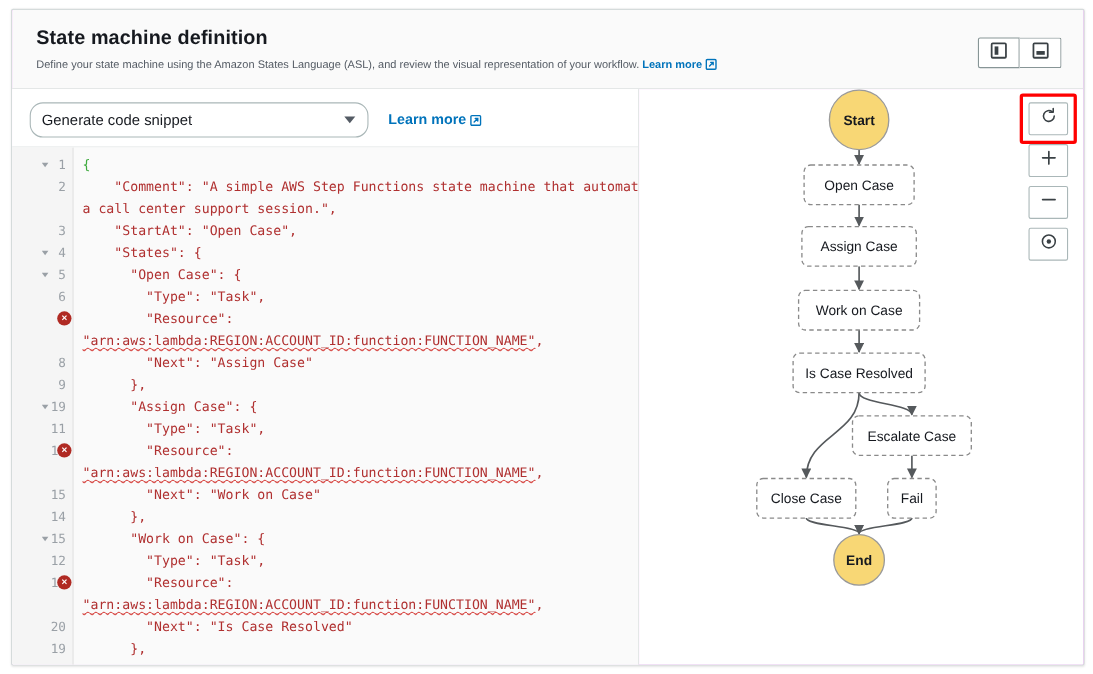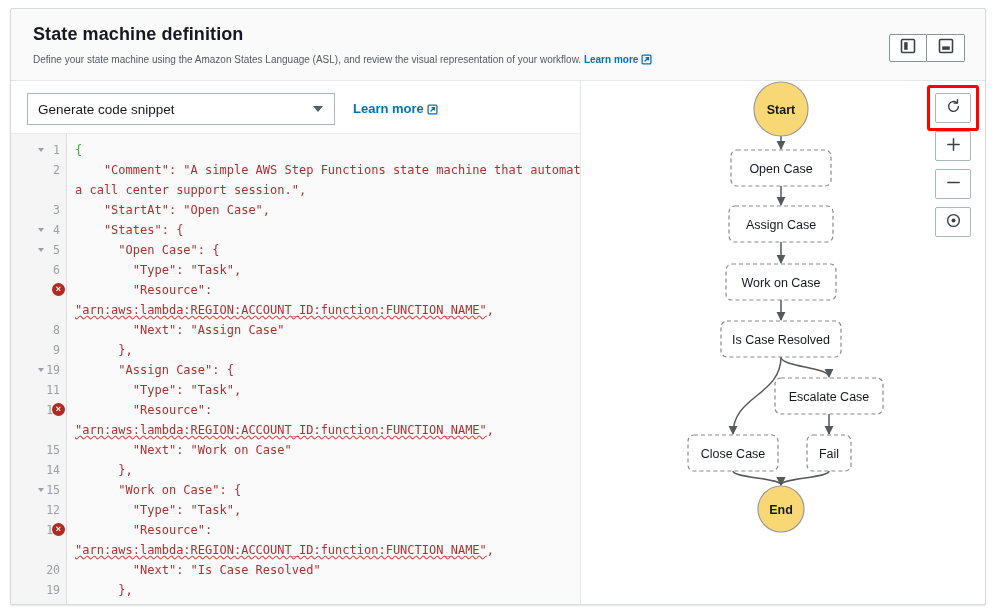--- a/index.html
+++ b/index.html
@@ -111,21 +111,21 @@
     padding: 12px 0 0 16px;
     display: flex;
     align-items: flex-start;
     background: #ffffff;
   }
   .select {
     position: relative;
     width: 308px; height: 32px;
     box-sizing: border-box;
     border: 1px solid #aab7b8;
-    border-radius: 0;
+    border-radius: 12px;
     background: #ffffff;
     display: flex;
     align-items: center;
     padding: 0 10px;
     font-size: 13.5px;
     color: #16191f;
     cursor: pointer;
   }
   .select .caret {
     position: absolute;

